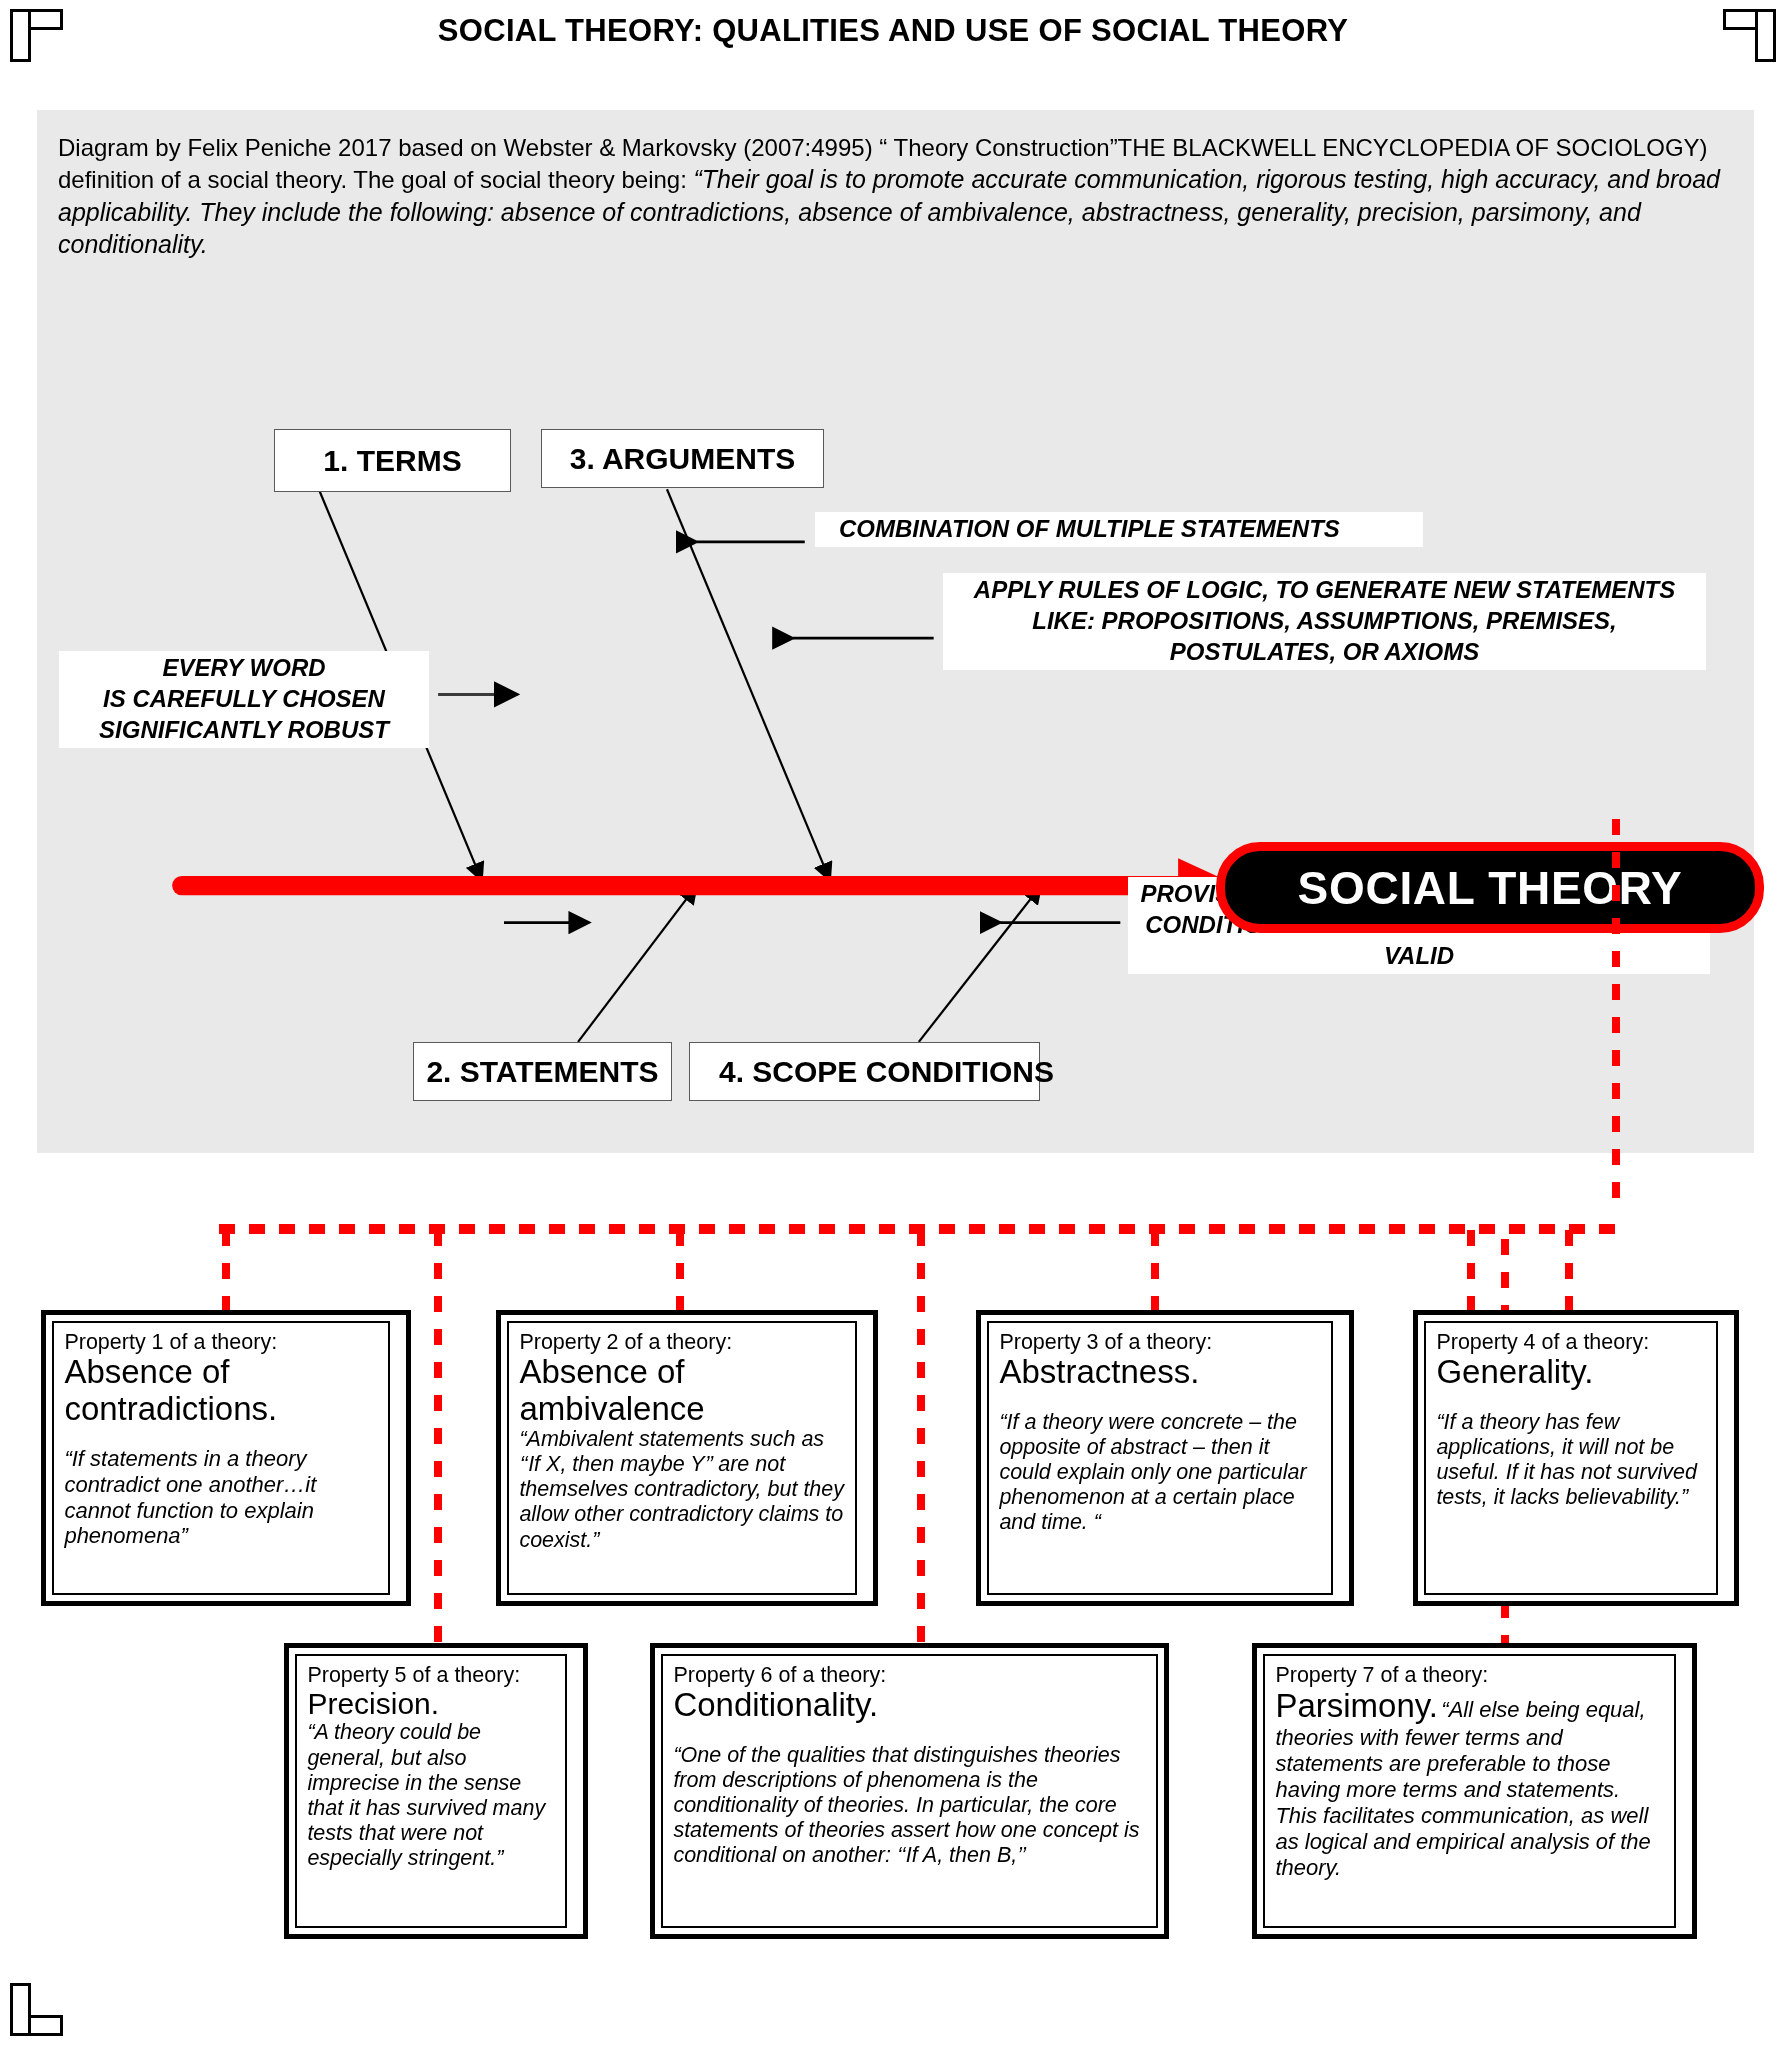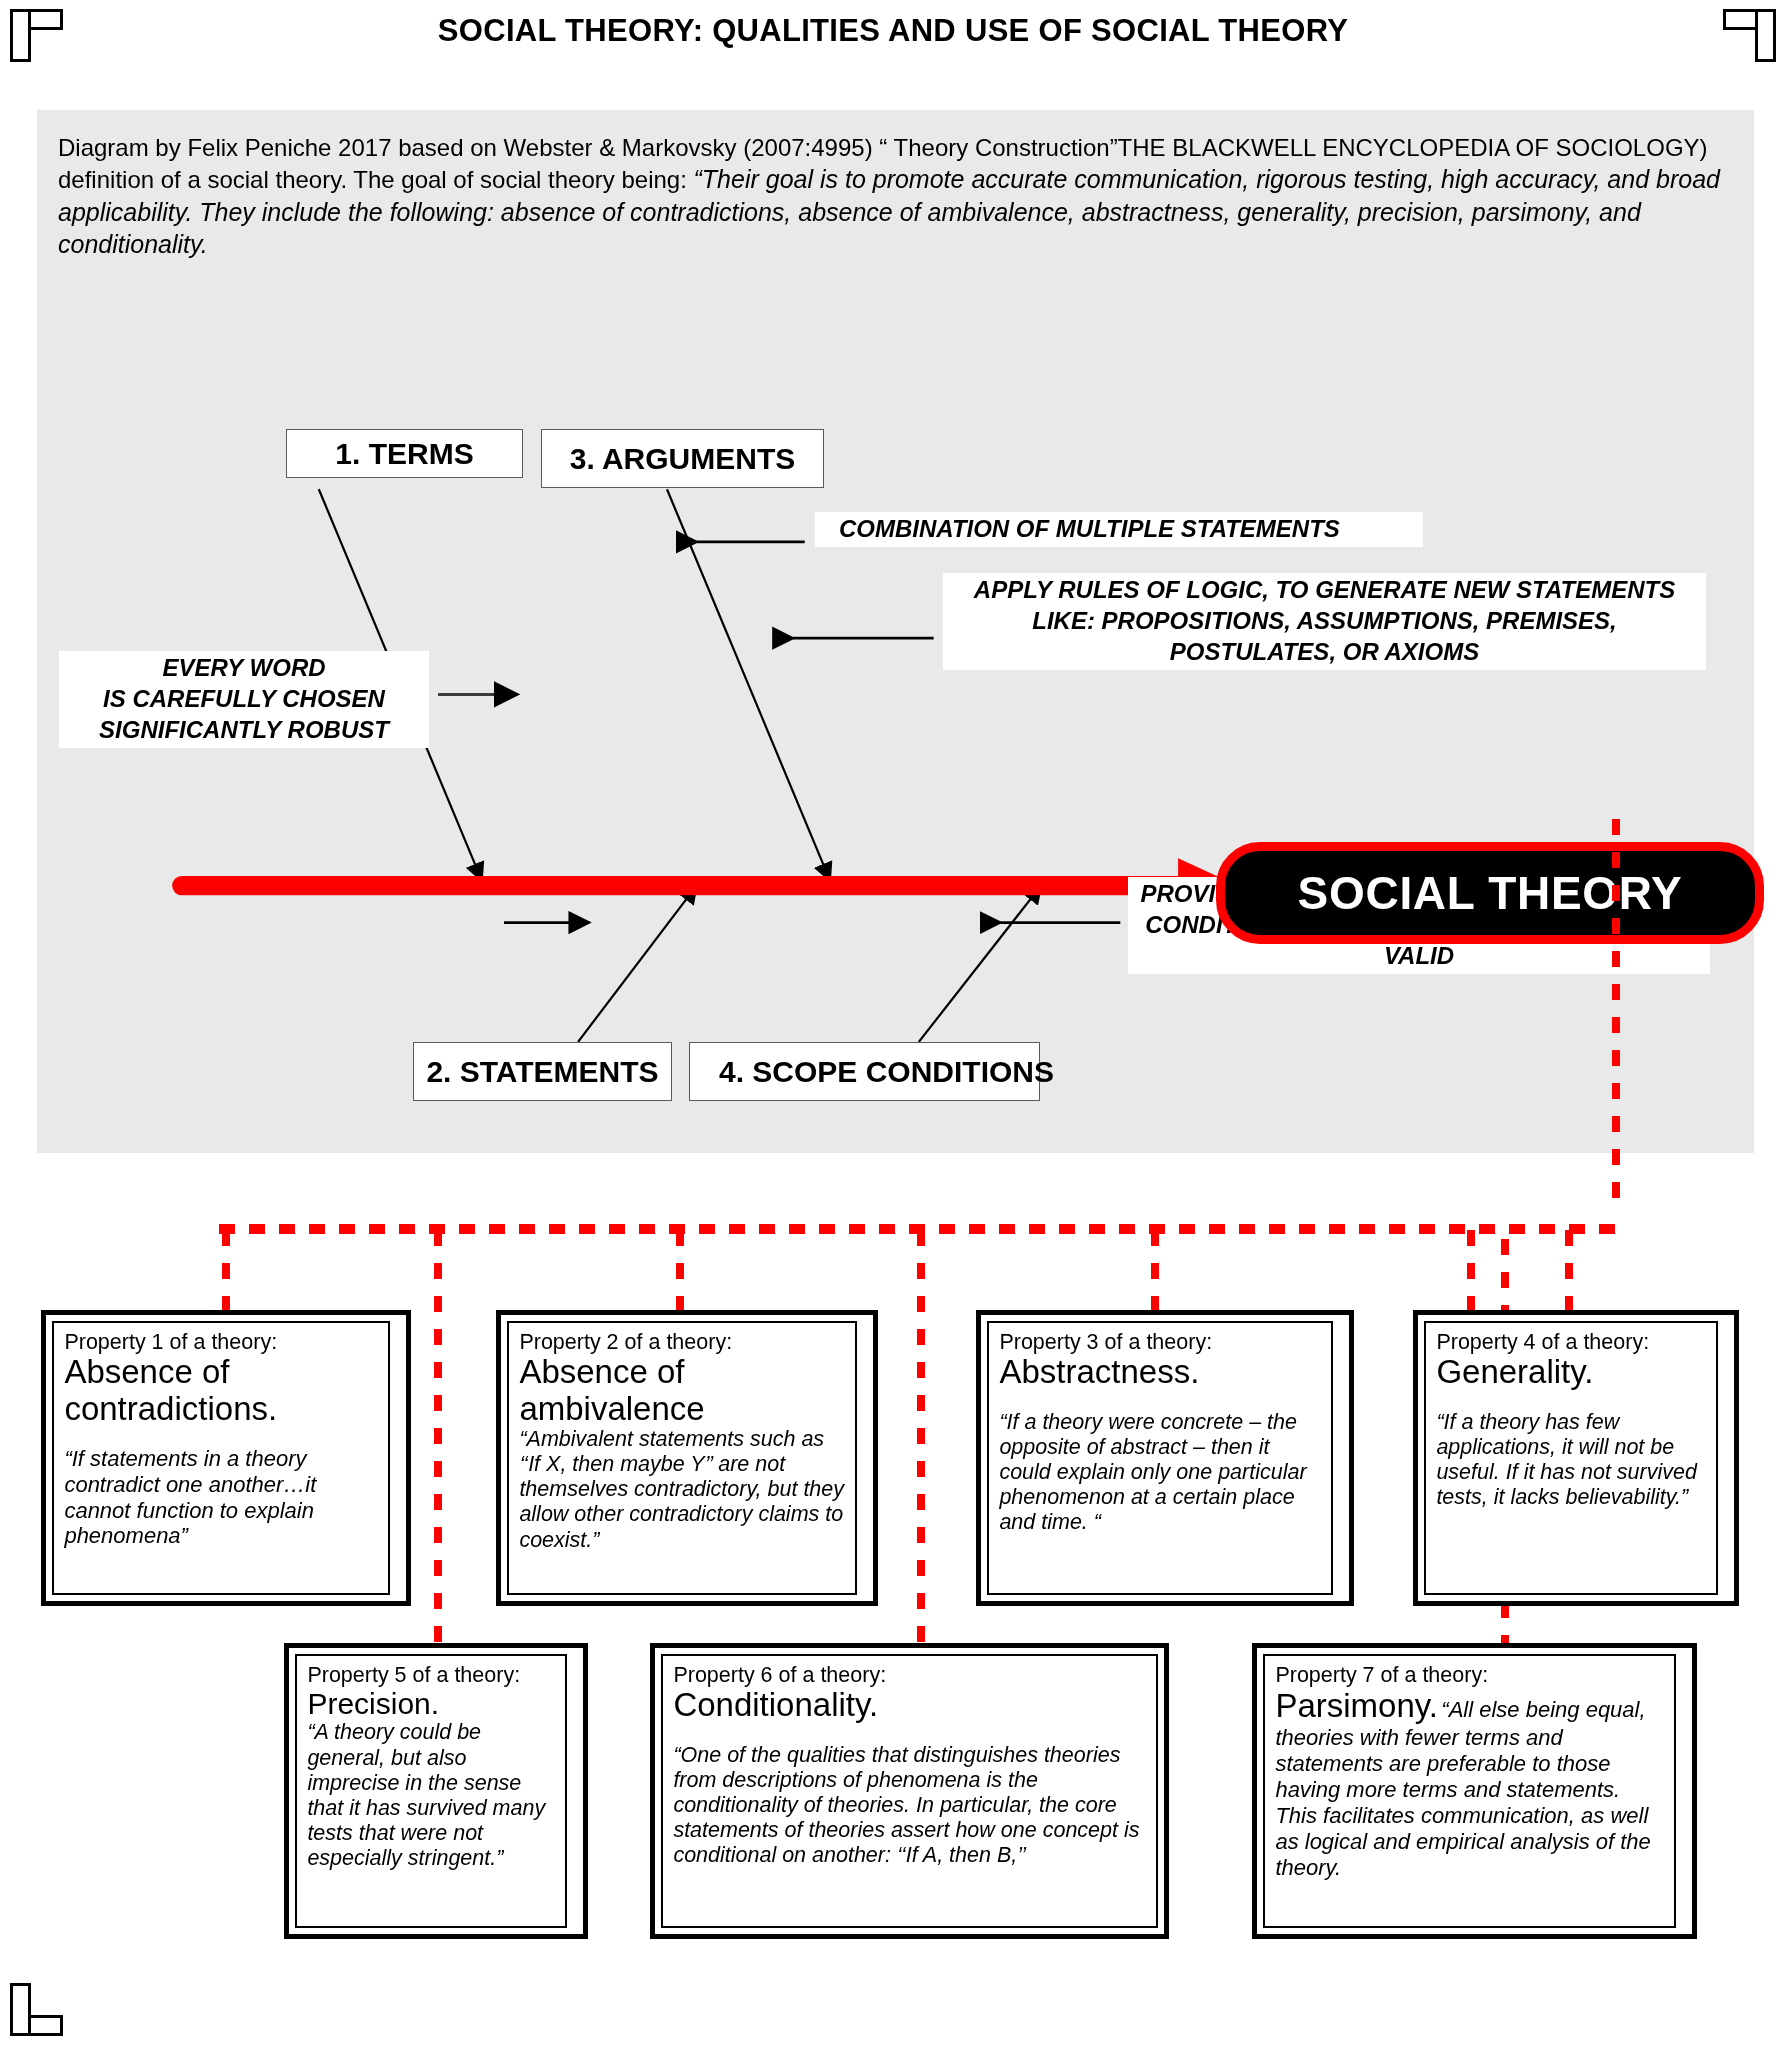--- a/index.html
+++ b/index.html
@@ -43,38 +43,38 @@
   .intro .q{font-style:italic;font-size:25px;}
 
   
   .bone{position:absolute;left:0;top:0;width:1717px;height:1043px;pointer-events:none;}
 
   .cat{
     position:absolute;background:#fff;border:1.5px solid #5a5a5a;
     font-weight:700;font-size:30px;display:flex;align-items:center;justify-content:center;
     box-sizing:border-box;white-space:nowrap;
   }
-  .cat-terms{left:249px;top:319px;width:237px;height:49px;}
+  .cat-terms{left:237px;top:319px;width:237px;height:63px;}
   .cat-args{left:504px;top:319px;width:283px;height:59px;}
   .cat-stat{left:376px;top:932px;width:259px;height:59px;}
   .cat-scope{left:652px;top:932px;width:351px;height:59px;padding-left:44px;}
 
   .lbl{
     position:absolute;background:#fff;color:#000;
     font-style:italic;font-weight:700;font-size:24px;line-height:1.29;
     text-align:center;box-sizing:border-box;padding:2.2px 6px;
   }
   .lbl-word{left:22px;top:541px;width:370px;}
   .lbl-comb{left:778px;top:402px;width:608px;font-weight:600;text-align:left;padding-left:24px;}
   .lbl-logic{left:906px;top:463px;width:763px;}
   .lbl-nom{left:85px;top:767px;width:374px;}
   .lbl-prov{left:1091px;top:767px;width:582px;font-weight:600;}
 
   .capsule{
-    position:absolute;left:1179px;top:732px;width:548px;height:102px;
+    position:absolute;left:1179px;top:732px;width:548px;height:91px;
     background:#000;border:9.6px solid #fd0000;border-radius:44px;
     display:flex;align-items:center;justify-content:center;
     color:#fff;font-weight:700;font-size:46px;letter-spacing:0.7px;
     box-sizing:border-box;
   }
 
   
   .pbox{
     position:absolute;background:#fff;border:5.2px solid #000;box-sizing:border-box;
   }

